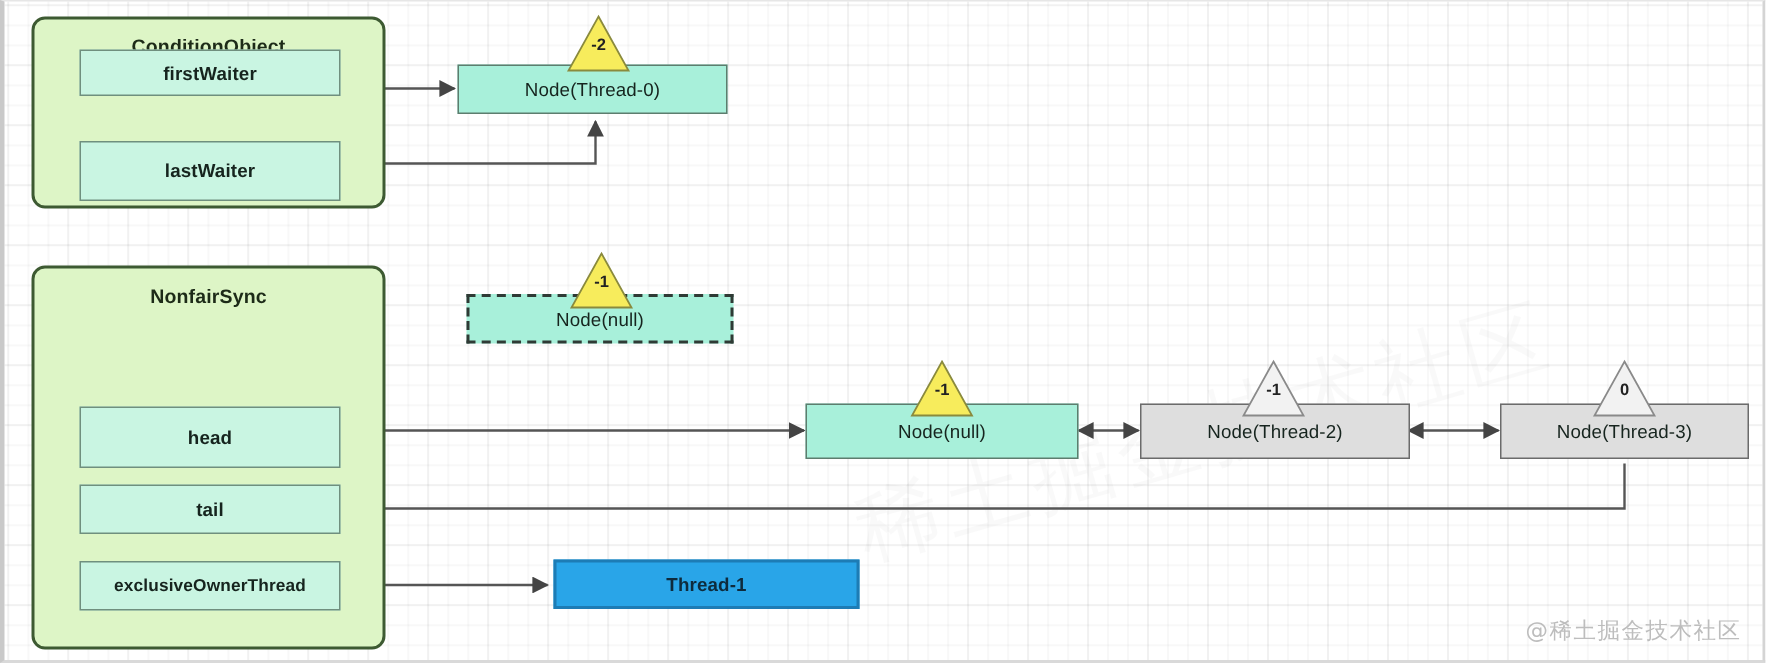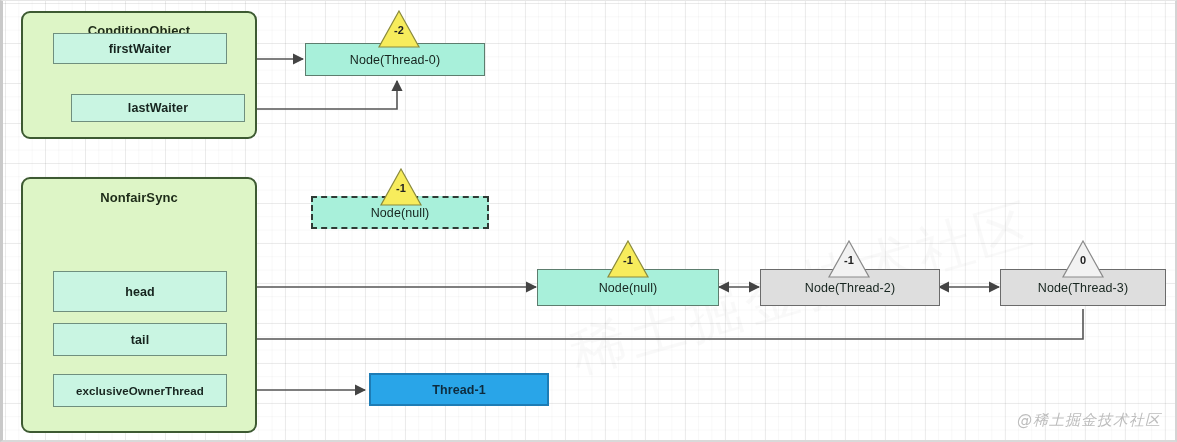--- a/index.html
+++ b/index.html
@@ -123,21 +123,20 @@
   
   .watermark {
     position: absolute;
     right: 14px;
     bottom: 10px;
     font-size: 15px;
     color: #bdbdbd;
     letter-spacing: 1px;
     font-family: "DejaVu Sans", sans-serif;
     white-space: nowrap;
-    font-style: italic;
   }
   .watermark-center {
     position: absolute;
     left: 560px;
     top: 250px;
     font-size: 56px;
     color: rgba(0,0,0,0.022);
     font-family: "DejaVu Sans", sans-serif;
     transform: rotate(-16deg);
     white-space: nowrap;
@@ -177,21 +176,21 @@
       <path d="M 224 389 L 362 389" marker-end="url(#arrow)"></path>
     </g>
   </svg>
 
   <div class="container" style="left:18px; top:10px; width:236px; height:128px;">
     <div class="container-title" style="top:10px;">ConditionObject</div>
   </div>
   <div class="field" style="left:50px; top:32px; width:174px; height:31px;">
     <span>firstWaiter</span>
   </div>
-  <div class="field" style="left:68px; top:93px; width:174px; height:28px;">
+  <div class="field" style="left:50px; top:93px; width:174px; height:40px;">
     <span>lastWaiter</span>
   </div>
 
   <div class="container" style="left:18px; top:176px; width:236px; height:256px;padding-left:42px;">
     <div class="container-title" style="top:11px;">NonfairSync</div>
   </div>
   <div class="field" style="left:50px; top:270px; width:174px; height:41px;">
     <span>head</span>
   </div>
   <div class="field" style="left:50px; top:322px; width:174px; height:33px;">
@@ -244,19 +243,19 @@
   <div class="node gray" style="left:997px; top:268px; width:166px; height:37px;">
     <span>Node(Thread-3)</span>
   </div>
   <div class="badge" style="left:1058px; top:238px;">
     <svg viewBox="0 0 44 40">
         <polygon points="22,2 42,38 2,38" fill="#f2f2f2" stroke="#8a8a8a" stroke-width="1.2"></polygon>
       </svg>
     <div class="bnum">0</div>
   </div>
 
-  <div class="node blue" style="left:366px; top:372px; width:180px; height:33px;">
+  <div class="node blue" style="left:366px; top:372px; width:204px; height:33px;">
     <span>Thread-1</span>
   </div>
 
   <div class="watermark">@稀土掘金技术社区</div>
 
 </div>
 
 </body></html>

